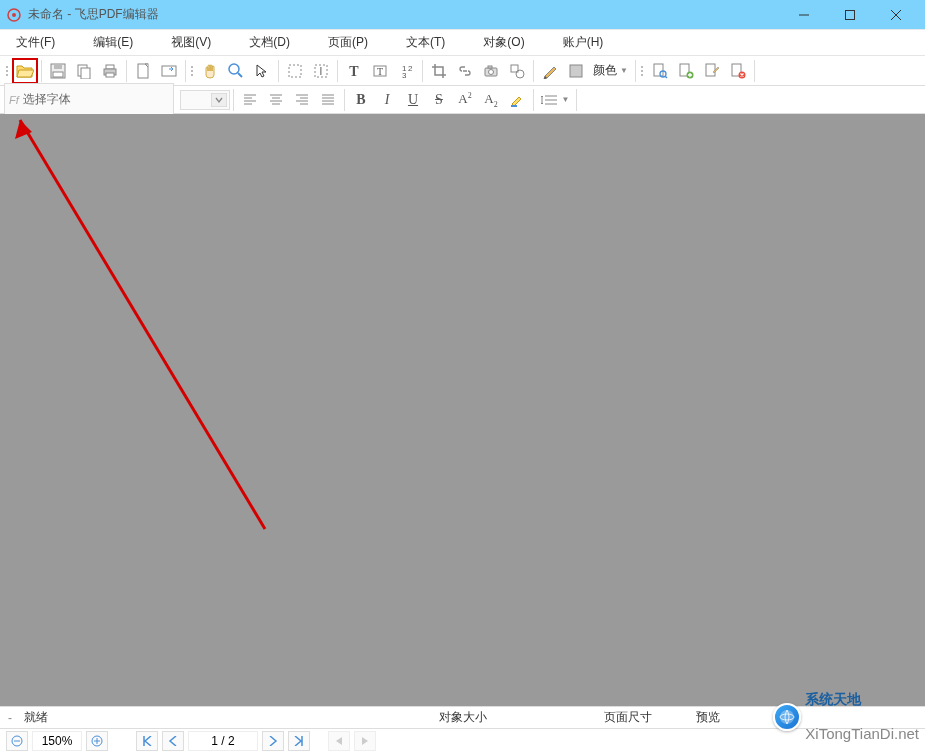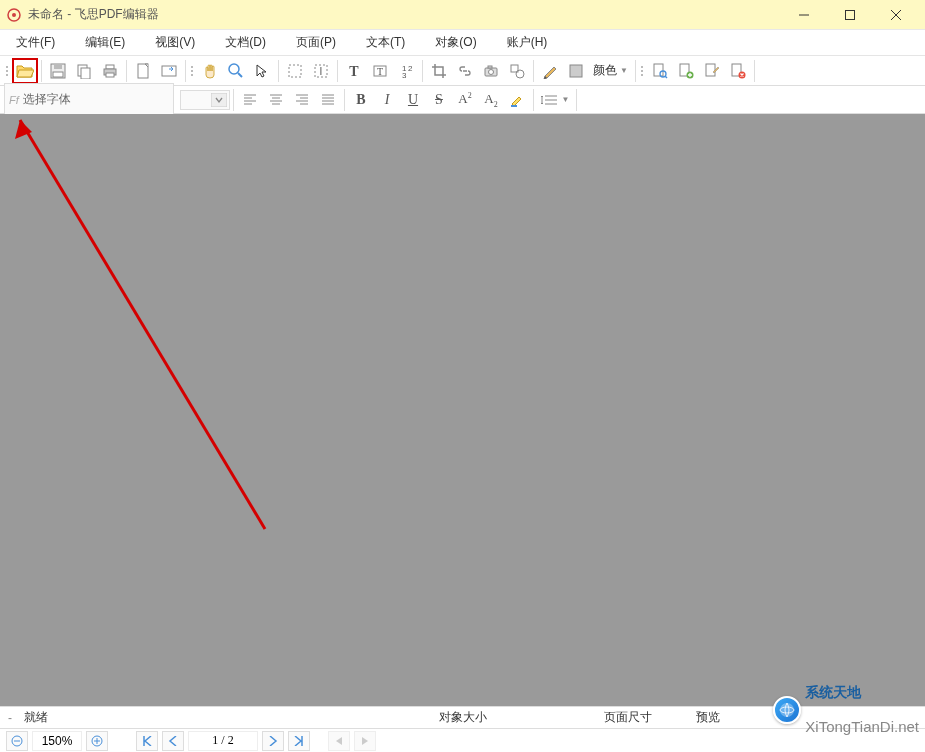--- a/index.html
+++ b/index.html
@@ -10,33 +10,33 @@
   height: 752px;
   background: #fff;
   overflow: hidden;
   position: relative;
 }
 .titlebar {
   height: 30px;
   display: flex;
   align-items: center;
   padding: 0 6px;
-  background: #fef9c3;
+  background: #7dd3fc;
   border-bottom: 1px solid #e8e8e8;
 }
 .titlebar .app-icon { width: 16px; height: 16px; margin-right: 6px; display:flex;align-items:center;justify-content:center;}
 .titlebar .title { color: #555; flex: 1; }
 .titlebar .win-controls { display: flex; }
 .titlebar .win-btn { width: 46px; height: 30px; display: flex; align-items: center; justify-content: center; color: #333; }
 .menubar {
   height: 26px;
   display: flex;
   align-items: center;
   padding: 0 6px;
-  gap: 10px;
+  gap: 18px;
   border-bottom: 1px solid #e5e5e5;
 }
 .menubar .menu-item {
   padding: 3px 10px;
   color: #333;
   cursor: default;
 }
 .toolbar {
   height: 30px;
   display: flex;
@@ -131,26 +131,25 @@
 .nav-btn.disabled { color: #ccc; border-color: #eee; }
 .zoom-display {
   width: 50px; height: 20px;
   display: flex; align-items: center; justify-content: center;
   border: 1px solid #eee;
 }
 .page-display {
   width: 70px; height: 20px;
   display: flex; align-items: center; justify-content: center;
   border: 1px solid #eee;
-  font-family: Liberation Serif, serif;
 }
 .watermark {
   position: absolute;
   right: 6px;
-  bottom: 18px;
+  bottom: 11px;
   display: flex;
   align-items: center;
   gap: 4px;
   font-size: 11px;
 }
 .watermark .wm-icon {
   width: 28px; height: 28px;
   background: linear-gradient(135deg,#3da9f5,#1b74d4);
   border-radius: 50%;
   display:flex;align-items:center;justify-content:center;

